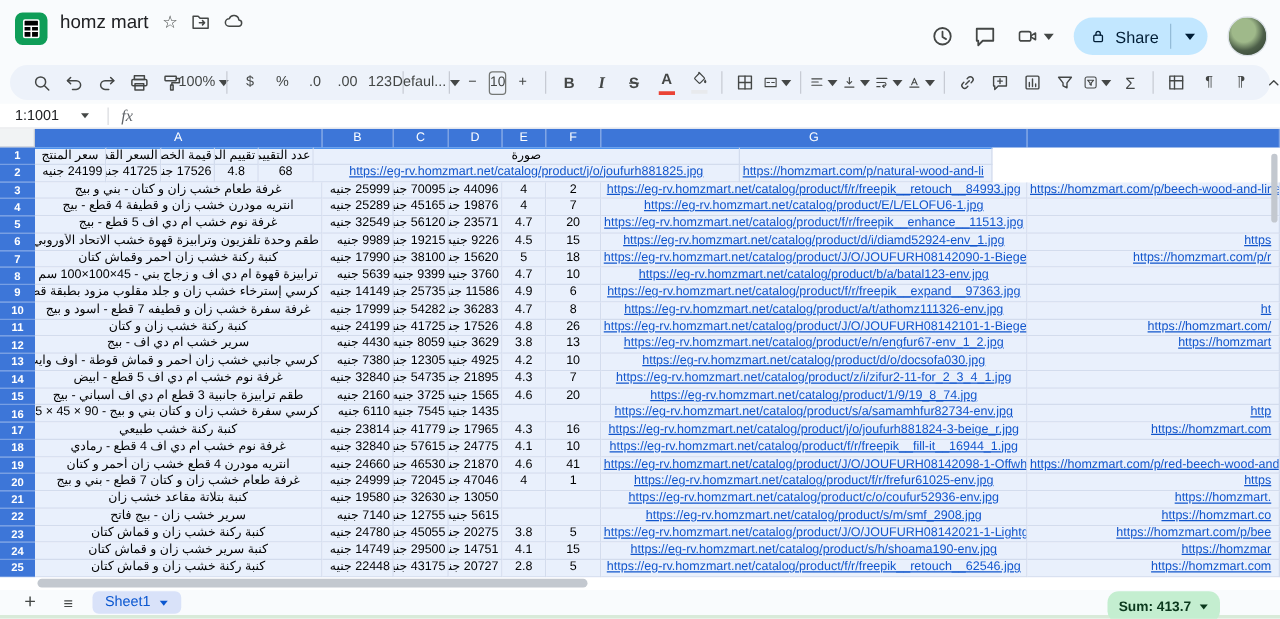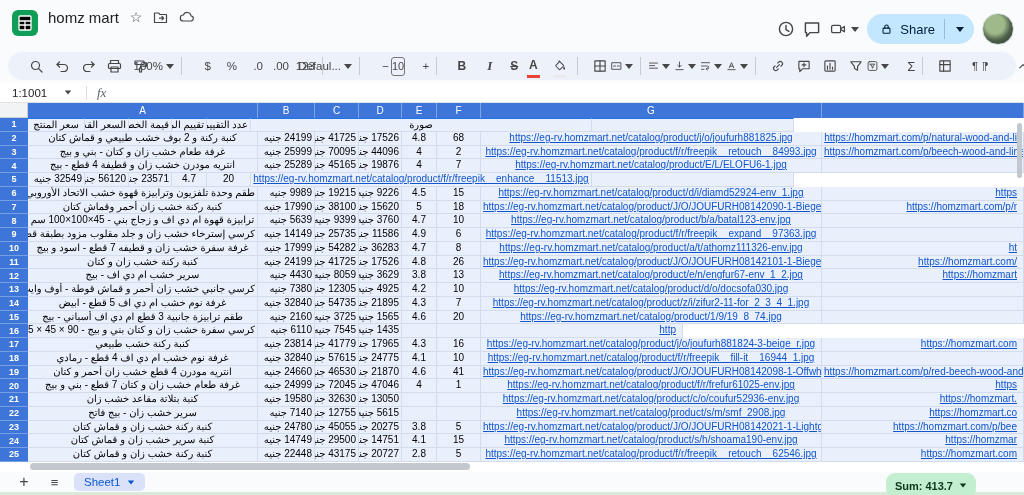--- a/index.html
+++ b/index.html
@@ -8,29 +8,29 @@
   
   .topbar{display:flex;align-items:flex-start;height:48px;box-sizing:border-box;padding:6px 10px 0 12px;background:#f9fbfd;}
   .logo{width:26px;height:26px;border-radius:6px;background:#0f9d58;margin-top:4px;display:flex;align-items:center;justify-content:center;}
   .logo svg{stroke:#fff;stroke-width:1.3;}
   .title-block{margin-left:10px;flex:1;min-width:0;}
   .title-row{display:flex;align-items:center;gap:11px;height:22px;font-size:15px;color:#202124;}
   .doc-title{font-weight:500;}
   .t-ic{color:#444746;font-size:14px;line-height:1;}
   .menubar{display:flex;font-size:12.5px;color:#202124;margin-top:1px;}
   .menu-item{padding:2px 7px;border-radius:4px;cursor:default;}
-  .topbar-right{display:flex;align-items:center;gap:8px;margin-top:7px;}
+  .topbar-right{display:flex;align-items:center;gap:16px;margin-top:7px;}
   .share-pill{display:flex;align-items:center;background:#c2e7ff;border-radius:100px;height:30px;padding:0 6px 0 13px;color:#001d35;font-size:13px;font-weight:500;gap:7px;}
   .share-div{width:1px;height:20px;background:#94bcd8;margin-left:2px;}
   .caret{width:0;height:0;border-left:4px solid transparent;border-right:4px solid transparent;border-top:5px solid #444746;display:inline-block;}
   .share-pill .caret{border-top-color:#001d35;margin:0 4px;}
   .avatar{width:30px;height:30px;border-radius:50%;background:radial-gradient(circle at 40% 35%,#9fb98a 0 35%,#4d5f49 60%,#2c3a2e);border:1px solid #dbe1e6;}
   
   .toolbar{margin:4px 8px 3px 8px;height:28px;background:#edf2fa;border-radius:100px;display:flex;align-items:center;padding:0 12px;color:#444746;font-size:11.5px;}
-  .tb{height:24px;min-width:22px;display:flex;align-items:center;justify-content:flex-end;border-radius:4px;gap:3px;padding:0 2px;white-space:nowrap;}
+  .tb{height:24px;min-width:22px;display:flex;align-items:center;justify-content:center;border-radius:4px;gap:3px;padding:0 2px;white-space:nowrap;}
   .tb b{font-size:12px;}
   .tb-div{width:1px;height:18px;background:#c7cbd4;margin:0 5px;flex:none;}
   .size-box{width:20px;height:17px;border:1px solid #747775;border-radius:3px;display:flex;align-items:center;justify-content:center;font-size:11px;background:#edf2fa;}
   .a-color{display:flex;flex-direction:column;align-items:center;line-height:1;font-size:12px;font-weight:bold;}
   .a-color .bar{width:13px;height:3px;background:#ea4335;margin-top:1px;}
   .fill-color .bar{background:#e8eaed;}
   .strike{text-decoration:line-through;font-size:12px;font-weight:bold;}
   .italic{font-style:italic;font-family:"Liberation Serif",serif;font-size:13px;font-weight:bold;}
   .sigma{font-size:13px;}
   .tb-right{margin-left:auto;}
@@ -311,21 +311,20 @@
         <div class="cell r1 c-center wB c-ar">سعر المنتج</div>
         <div class="cell r1 c-center wC c-ar">السعر القديم</div>
         <div class="cell r1 c-center wD c-ar">قيمة الخصم</div>
         <div class="cell r1 c-center wE c-ar">تقييم المنتج</div>
         <div class="cell r1 c-center wF c-ar">عدد التقييمات</div>
         <div class="cell r1 c-center wG c-ar">صورة</div>
         <div class="cell r1 c-center wH c-ar"></div>
       </div>
       <div class="row">
         <div class="rn">2</div>
-        <div class="cell wA c-center c-ar">كنبة ركنة و 2 بوف خشب طبيعي و قماش كتان</div>
         <div class="cell wB c-money">24199 جنيه</div>
         <div class="cell wC c-money">41725 جنيه</div>
         <div class="cell wD c-money">17526 جنيه</div>
         <div class="cell wE c-center">4.8</div>
         <div class="cell wF c-center">68</div>
         <div class="cell wG c-center c-link">https://eg-rv.homzmart.net/catalog/product/j/o/joufurh881825.jpg</div>
         <div class="cell wH c-right c-link">https://homzmart.com/p/natural-wood-and-li</div>
       </div>
       <div class="row">
         <div class="rn">3</div>
@@ -344,20 +343,21 @@
         <div class="cell wB c-money">25289 جنيه</div>
         <div class="cell wC c-money">45165 جنيه</div>
         <div class="cell wD c-money">19876 جنيه</div>
         <div class="cell wE c-center">4</div>
         <div class="cell wF c-center">7</div>
         <div class="cell wG c-center c-link">https://eg-rv.homzmart.net/catalog/product/E/L/ELOFU6-1.jpg</div>
         <div class="cell wH c-right"></div>
       </div>
       <div class="row">
         <div class="rn">5</div>
+        <div class="cell wA c-center c-ar">غرفة نوم خشب ام دي اف 5 قطع - بيج</div>
         <div class="cell wB c-money">32549 جنيه</div>
         <div class="cell wC c-money">56120 جنيه</div>
         <div class="cell wD c-money">23571 جنيه</div>
         <div class="cell wE c-center">4.7</div>
         <div class="cell wF c-center">20</div>
         <div class="cell wG c-center c-link">https://eg-rv.homzmart.net/catalog/product/f/r/freepik__enhance__11513.jpg</div>
         <div class="cell wH c-right"></div>
       </div>
       <div class="row">
         <div class="rn">6</div>
@@ -470,20 +470,21 @@
         <div class="cell wH c-right"></div>
       </div>
       <div class="row">
         <div class="rn">16</div>
         <div class="cell wA c-center c-ar">كرسي سفرة خشب زان و كتان بني و بيج - 90 × 45 × 45 سم</div>
         <div class="cell wB c-money">6110 جنيه</div>
         <div class="cell wC c-money">7545 جنيه</div>
         <div class="cell wD c-money">1435 جنيه</div>
         <div class="cell wE c-center"></div>
         <div class="cell wF c-center"></div>
+        <div class="cell wG c-center c-link">https://eg-rv.homzmart.net/catalog/product/s/a/samamhfur82734-env.jpg</div>
         <div class="cell wH c-right c-link">http</div>
       </div>
       <div class="row">
         <div class="rn">17</div>
         <div class="cell wA c-center c-ar">كنبة ركنة خشب طبيعي</div>
         <div class="cell wB c-money">23814 جنيه</div>
         <div class="cell wC c-money">41779 جنيه</div>
         <div class="cell wD c-money">17965 جنيه</div>
         <div class="cell wE c-center">4.3</div>
         <div class="cell wF c-center">16</div>

